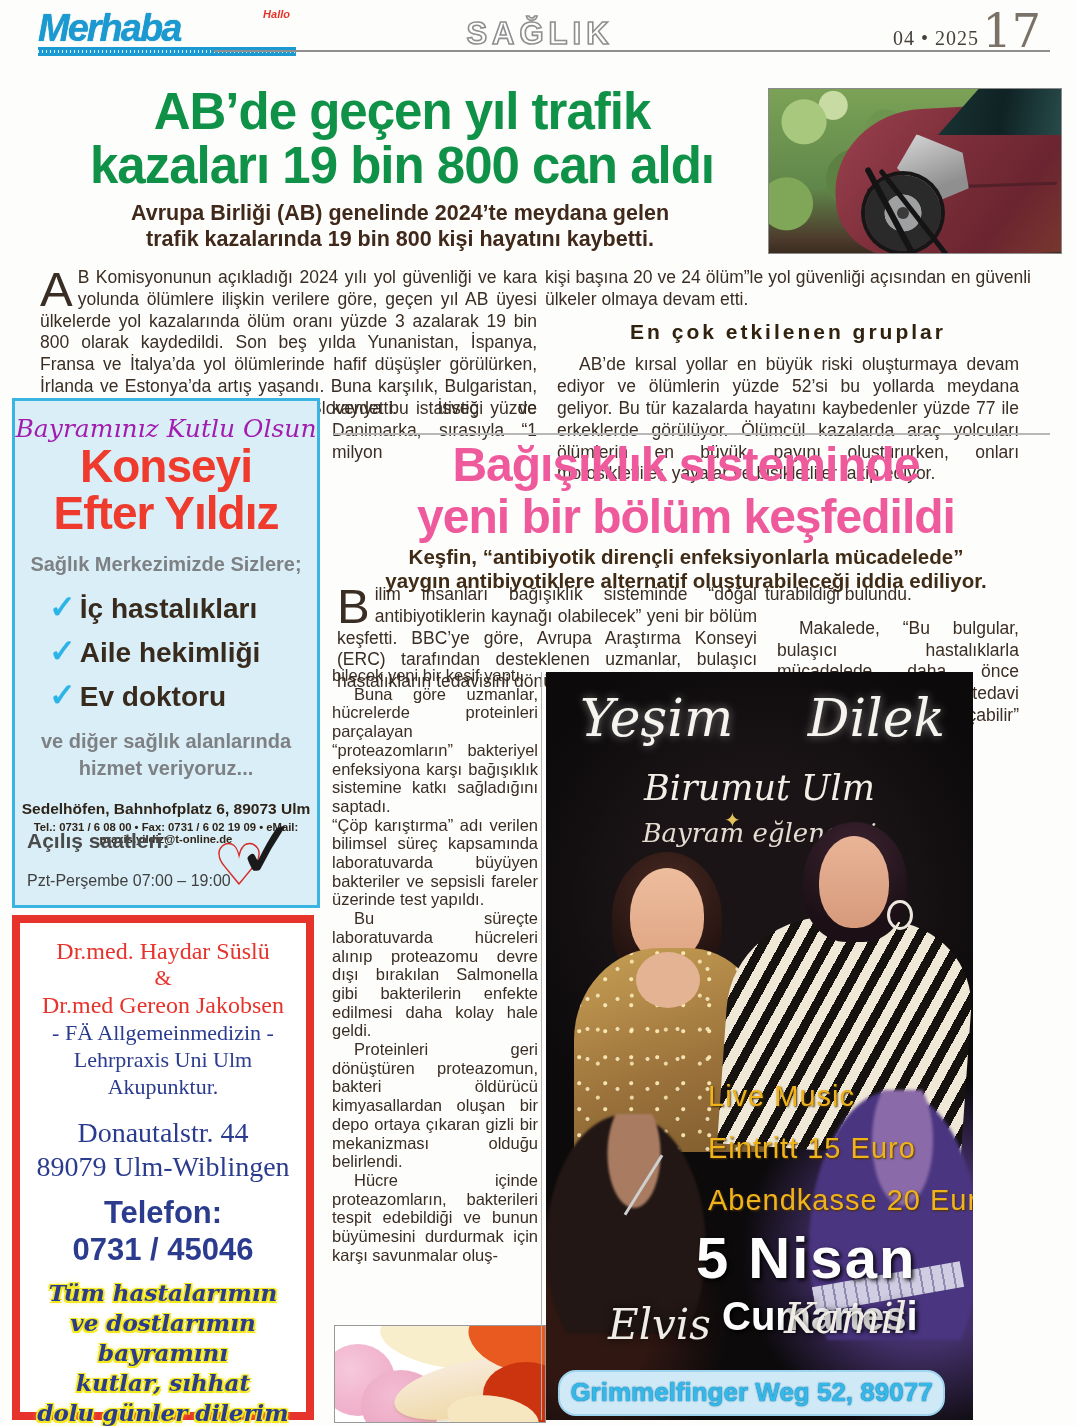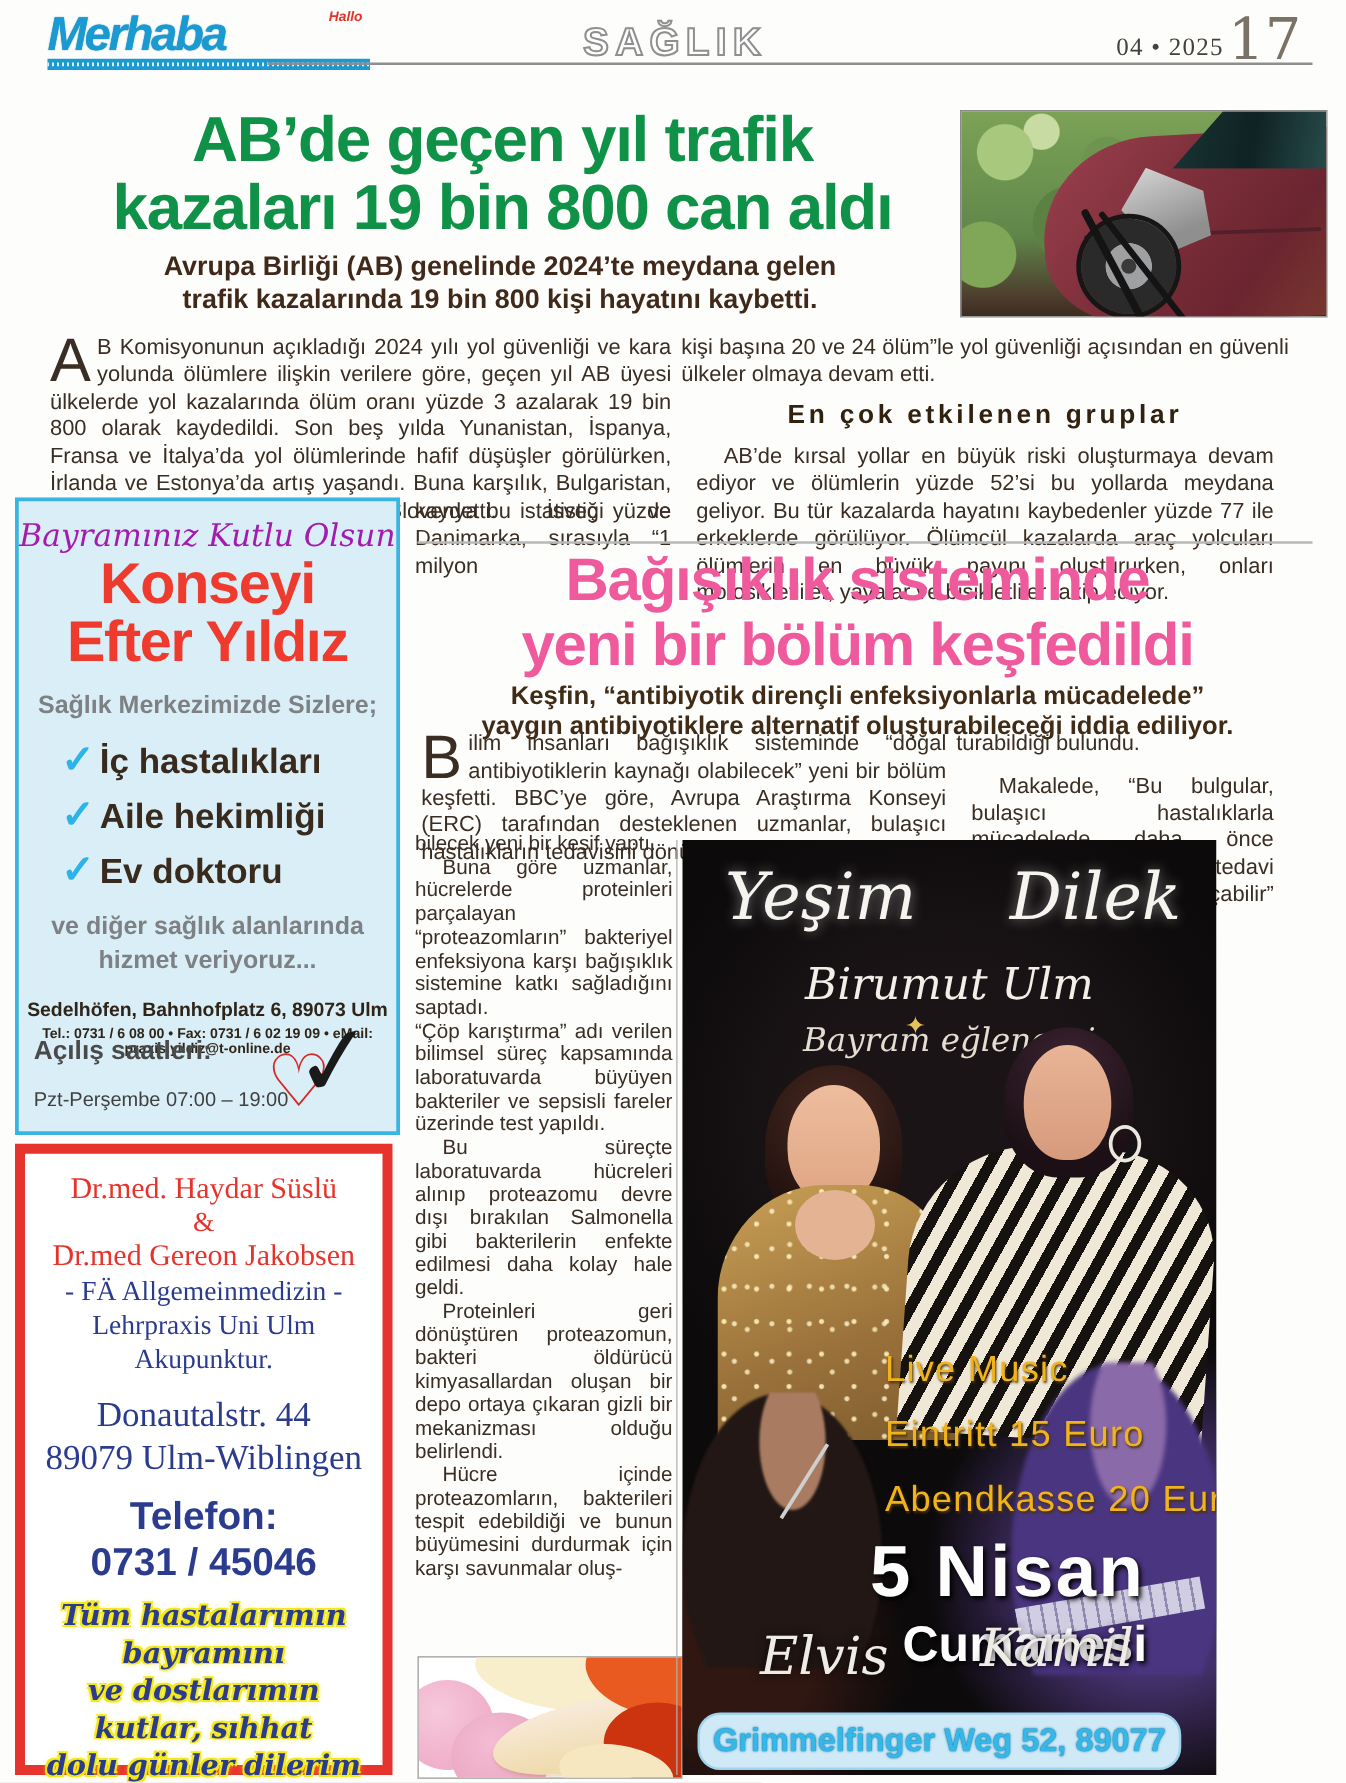--- a/index.html
+++ b/index.html
@@ -322,22 +322,22 @@
     <div class="dr-amp dr-red">&amp;</div>
     <div class="dr-name dr-red" style="margin-top:0;">Dr.med Gereon Jakobsen</div>
     <div class="dr-spec dr-navy">- FÄ Allgemeinmedizin -</div>
     <div class="dr-spec dr-navy">Lehrpraxis Uni Ulm Akupunktur.</div>
     <div class="dr-addr dr-navy">Donautalstr. 44</div>
     <div class="dr-addr dr-navy" style="margin-top:0;">89079 Ulm-Wiblingen</div>
     <div class="dr-phone dr-navy" style="margin-top:10px;">Telefon:</div>
     <div class="dr-phone dr-navy">0731 / 45046</div>
     <div class="dr-greeting">
       <div>Tüm hastalarımın</div>
+      <div>ve dostlarımın</div>
       <div>bayramını</div>
-      <div>ve dostlarımın</div>
       <div>kutlar, sıhhat</div>
       <div>dolu günler dilerim</div>
     </div>
   </div>
 
   <div class="vert-rule"></div>
   <div class="poster">
     <div class="po-name po-name-left">Yeşim</div>
     <div class="po-name po-name-right">Dilek</div>
     <div class="po-org">Birumut Ulm</div>

